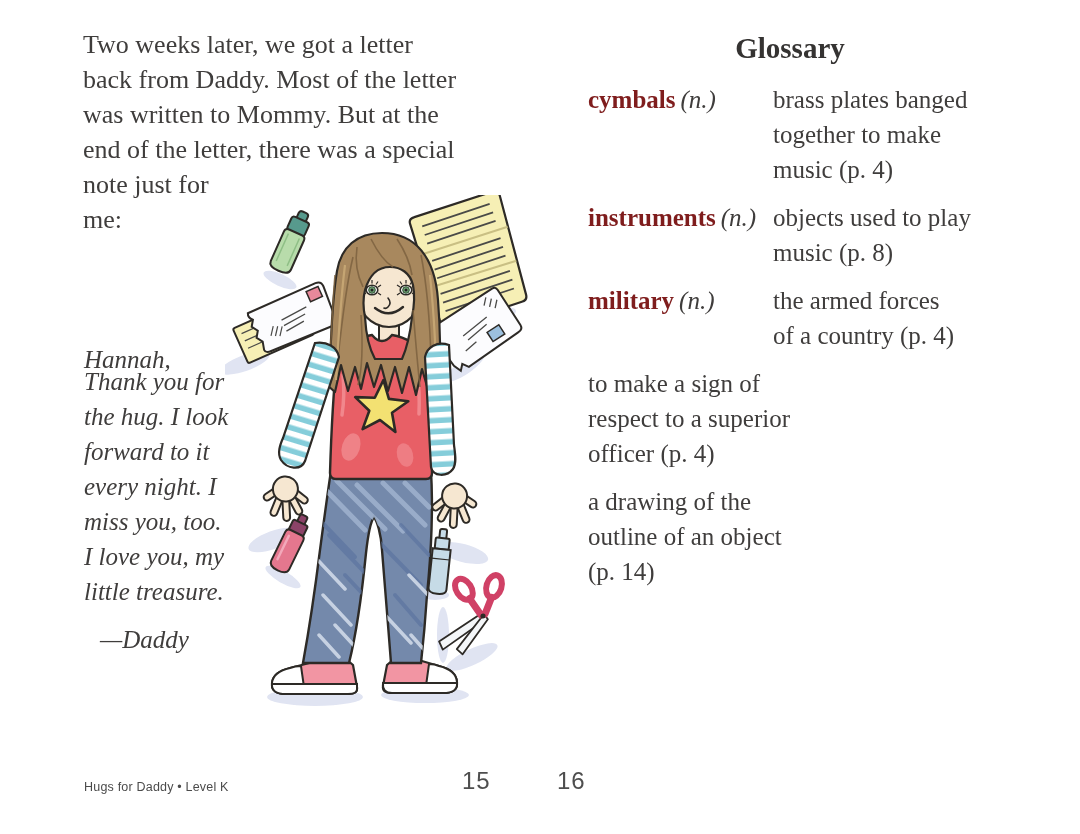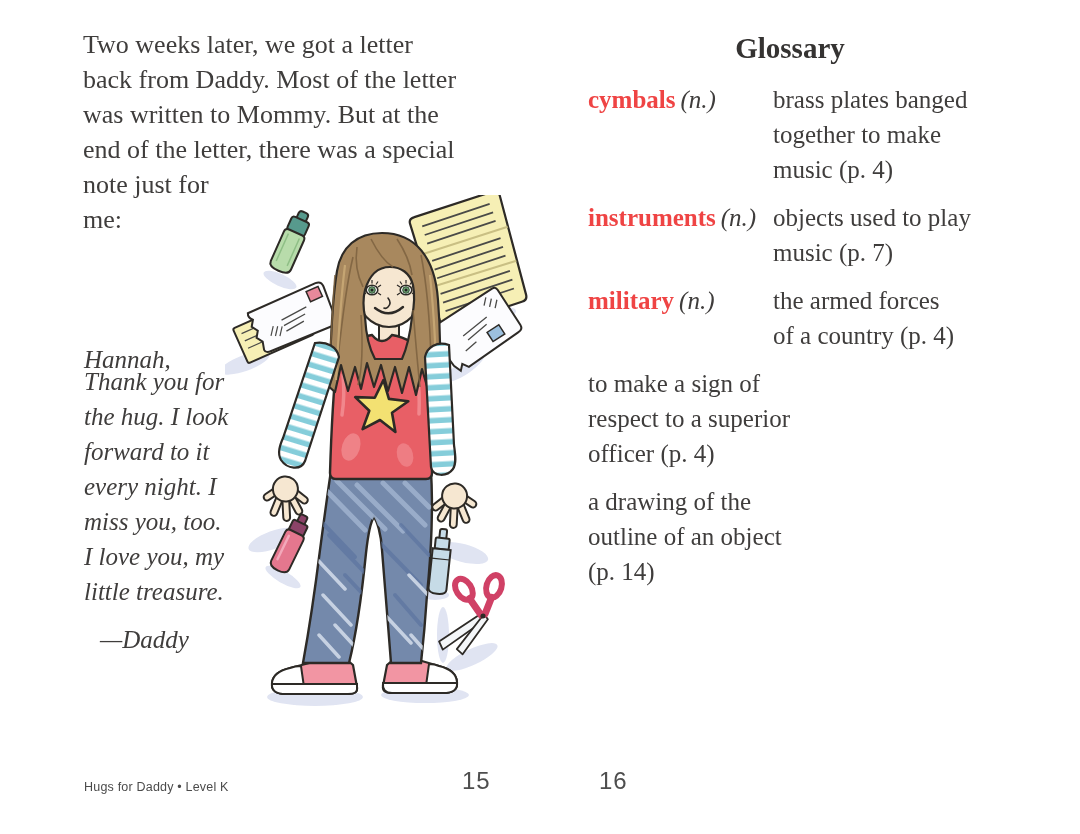--- a/index.html
+++ b/index.html
@@ -9,27 +9,27 @@
   .para{position:absolute;left:83px;top:27px;width:470px;font-size:26px;line-height:35px;white-space:pre-line;}
   .letter-sal{position:absolute;left:84px;top:312px;font-size:25px;font-style:italic;line-height:35px;margin-top:30px;}
   .letter-body{position:absolute;left:84px;top:364px;width:200px;font-size:25px;font-style:italic;line-height:35px;white-space:pre-line;}
   .letter-sig{position:absolute;left:100px;top:626px;font-size:25px;font-style:italic;}
   .illustration{position:absolute;left:225px;top:195px;width:320px;height:545px;}
   .footer-label{position:absolute;left:84px;top:780px;font-family:"Liberation Sans","DejaVu Sans",sans-serif;
                 font-size:12.5px;color:#4b4b4b;letter-spacing:.2px;}
   .pagenum{position:absolute;top:767px;font-family:"Liberation Sans","DejaVu Sans",sans-serif;
            font-size:24px;color:#4e4e4e;letter-spacing:1px;}
   .pagenum-left{left:462px;}
-  .pagenum-right{left:599px;text-align:right;}
+  .pagenum-right{left:557px;text-align:right;}
   .glossary-title{position:absolute;left:560px;top:32px;width:460px;text-align:center;
                   font-size:29px;font-weight:bold;color:#353332;}
   .glossary-list{position:absolute;left:588px;top:82px;width:432px;}
   .gentry{display:flex;margin-bottom:13px;font-size:25px;line-height:35px;}
   .gterm{width:185px;flex:0 0 185px;}
-  .gterm b{font-weight:bold;color:#ef4444;}
+  .gterm b{font-weight:bold;color:#7f1d1d;}
   .gterm i{font-style:italic;margin-left:5px;}
   .gdef{flex:1;white-space:pre-line;}
 
   
   .c-outline{stroke:var(--outline);}
   .f-white{fill:#ffffff}
   .f-skin{fill:var(--skin)}
   .f-hair{fill:var(--hair)}
   .st-hairline{stroke:var(--hair-dark)}
   .st-hairlight{stroke:var(--hair-light)}
@@ -260,21 +260,21 @@
       <div class="gentry">
         <div class="gterm"><b>cymbals</b><i>(n.)</i></div>
         <div class="gdef">brass plates banged
 together to make
 music (p. 4)</div>
       </div>
 
       <div class="gentry">
         <div class="gterm"><b>instruments</b><i>(n.)</i></div>
         <div class="gdef">objects used to play
-music (p. 7)</div>
+music (p. 8)</div>
       </div>
 
       <div class="gentry">
         <div class="gterm"><b>military</b><i>(n.)</i></div>
         <div class="gdef">the armed forces
 of a country (p. 4)</div>
       </div>
 
       <div class="gentry">
         <div class="gdef">to make a sign of

